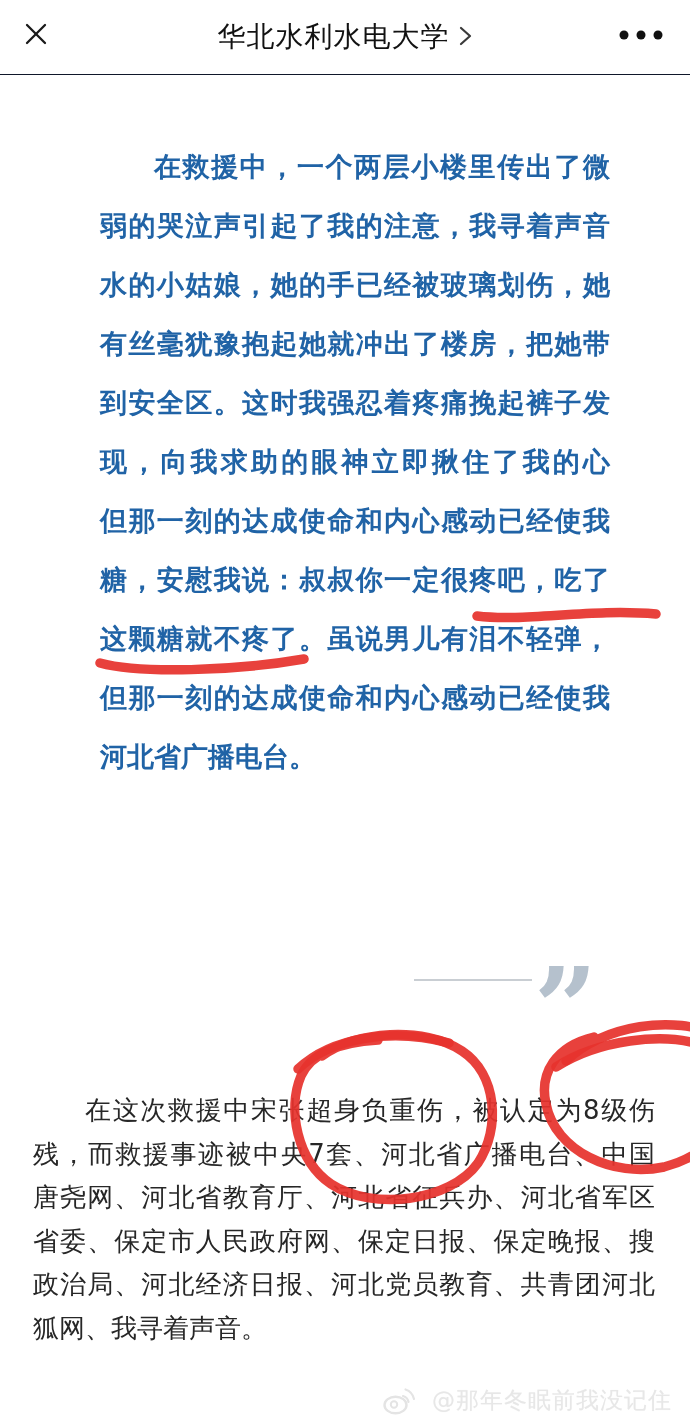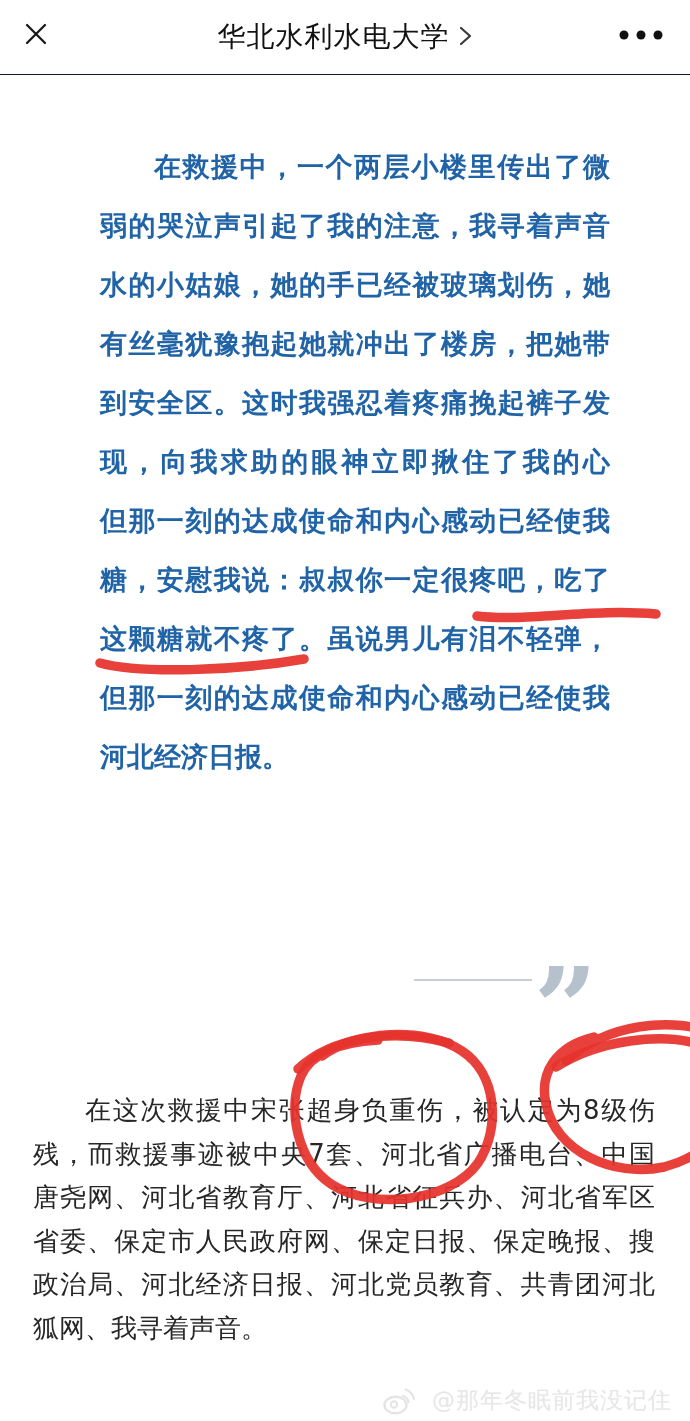--- a/index.html
+++ b/index.html
@@ -73,21 +73,21 @@
     <div class="jline first">在救援中，一个两层小楼里传出了微</div>
     <div class="jline">弱的哭泣声引起了我的注意，我寻着声音</div>
     <div class="jline">水的小姑娘，她的手已经被玻璃划伤，她</div>
     <div class="jline">有丝毫犹豫抱起她就冲出了楼房，把她带</div>
     <div class="jline">到安全区。这时我强忍着疼痛挽起裤子发</div>
     <div class="jline">现，向我求助的眼神立即揪住了我的心</div>
     <div class="jline">但那一刻的达成使命和内心感动已经使我</div>
     <div class="jline">糖，安慰我说：叔叔你一定很疼吧，吃了</div>
     <div class="jline">这颗糖就不疼了。虽说男儿有泪不轻弹，</div>
     <div class="jline">但那一刻的达成使命和内心感动已经使我</div>
-    <div class="jline lastline">河北经济日报。</div>
+    <div class="jline lastline">河北省广播电台。</div>
   </section>
 
   <div class="attr-dash"></div>
   <div class="qmark">”</div>
 
   <section class="report-par">
     <div class="jline first">在这次救援中宋张超身负重伤，被认定为8级伤</div>
     <div class="jline">残，而救援事迹被中央7套、河北省广播电台、中国</div>
     <div class="jline">唐尧网、河北省教育厅、河北省征兵办、河北省军区</div>
     <div class="jline">省委、保定市人民政府网、保定日报、保定晚报、搜</div>

